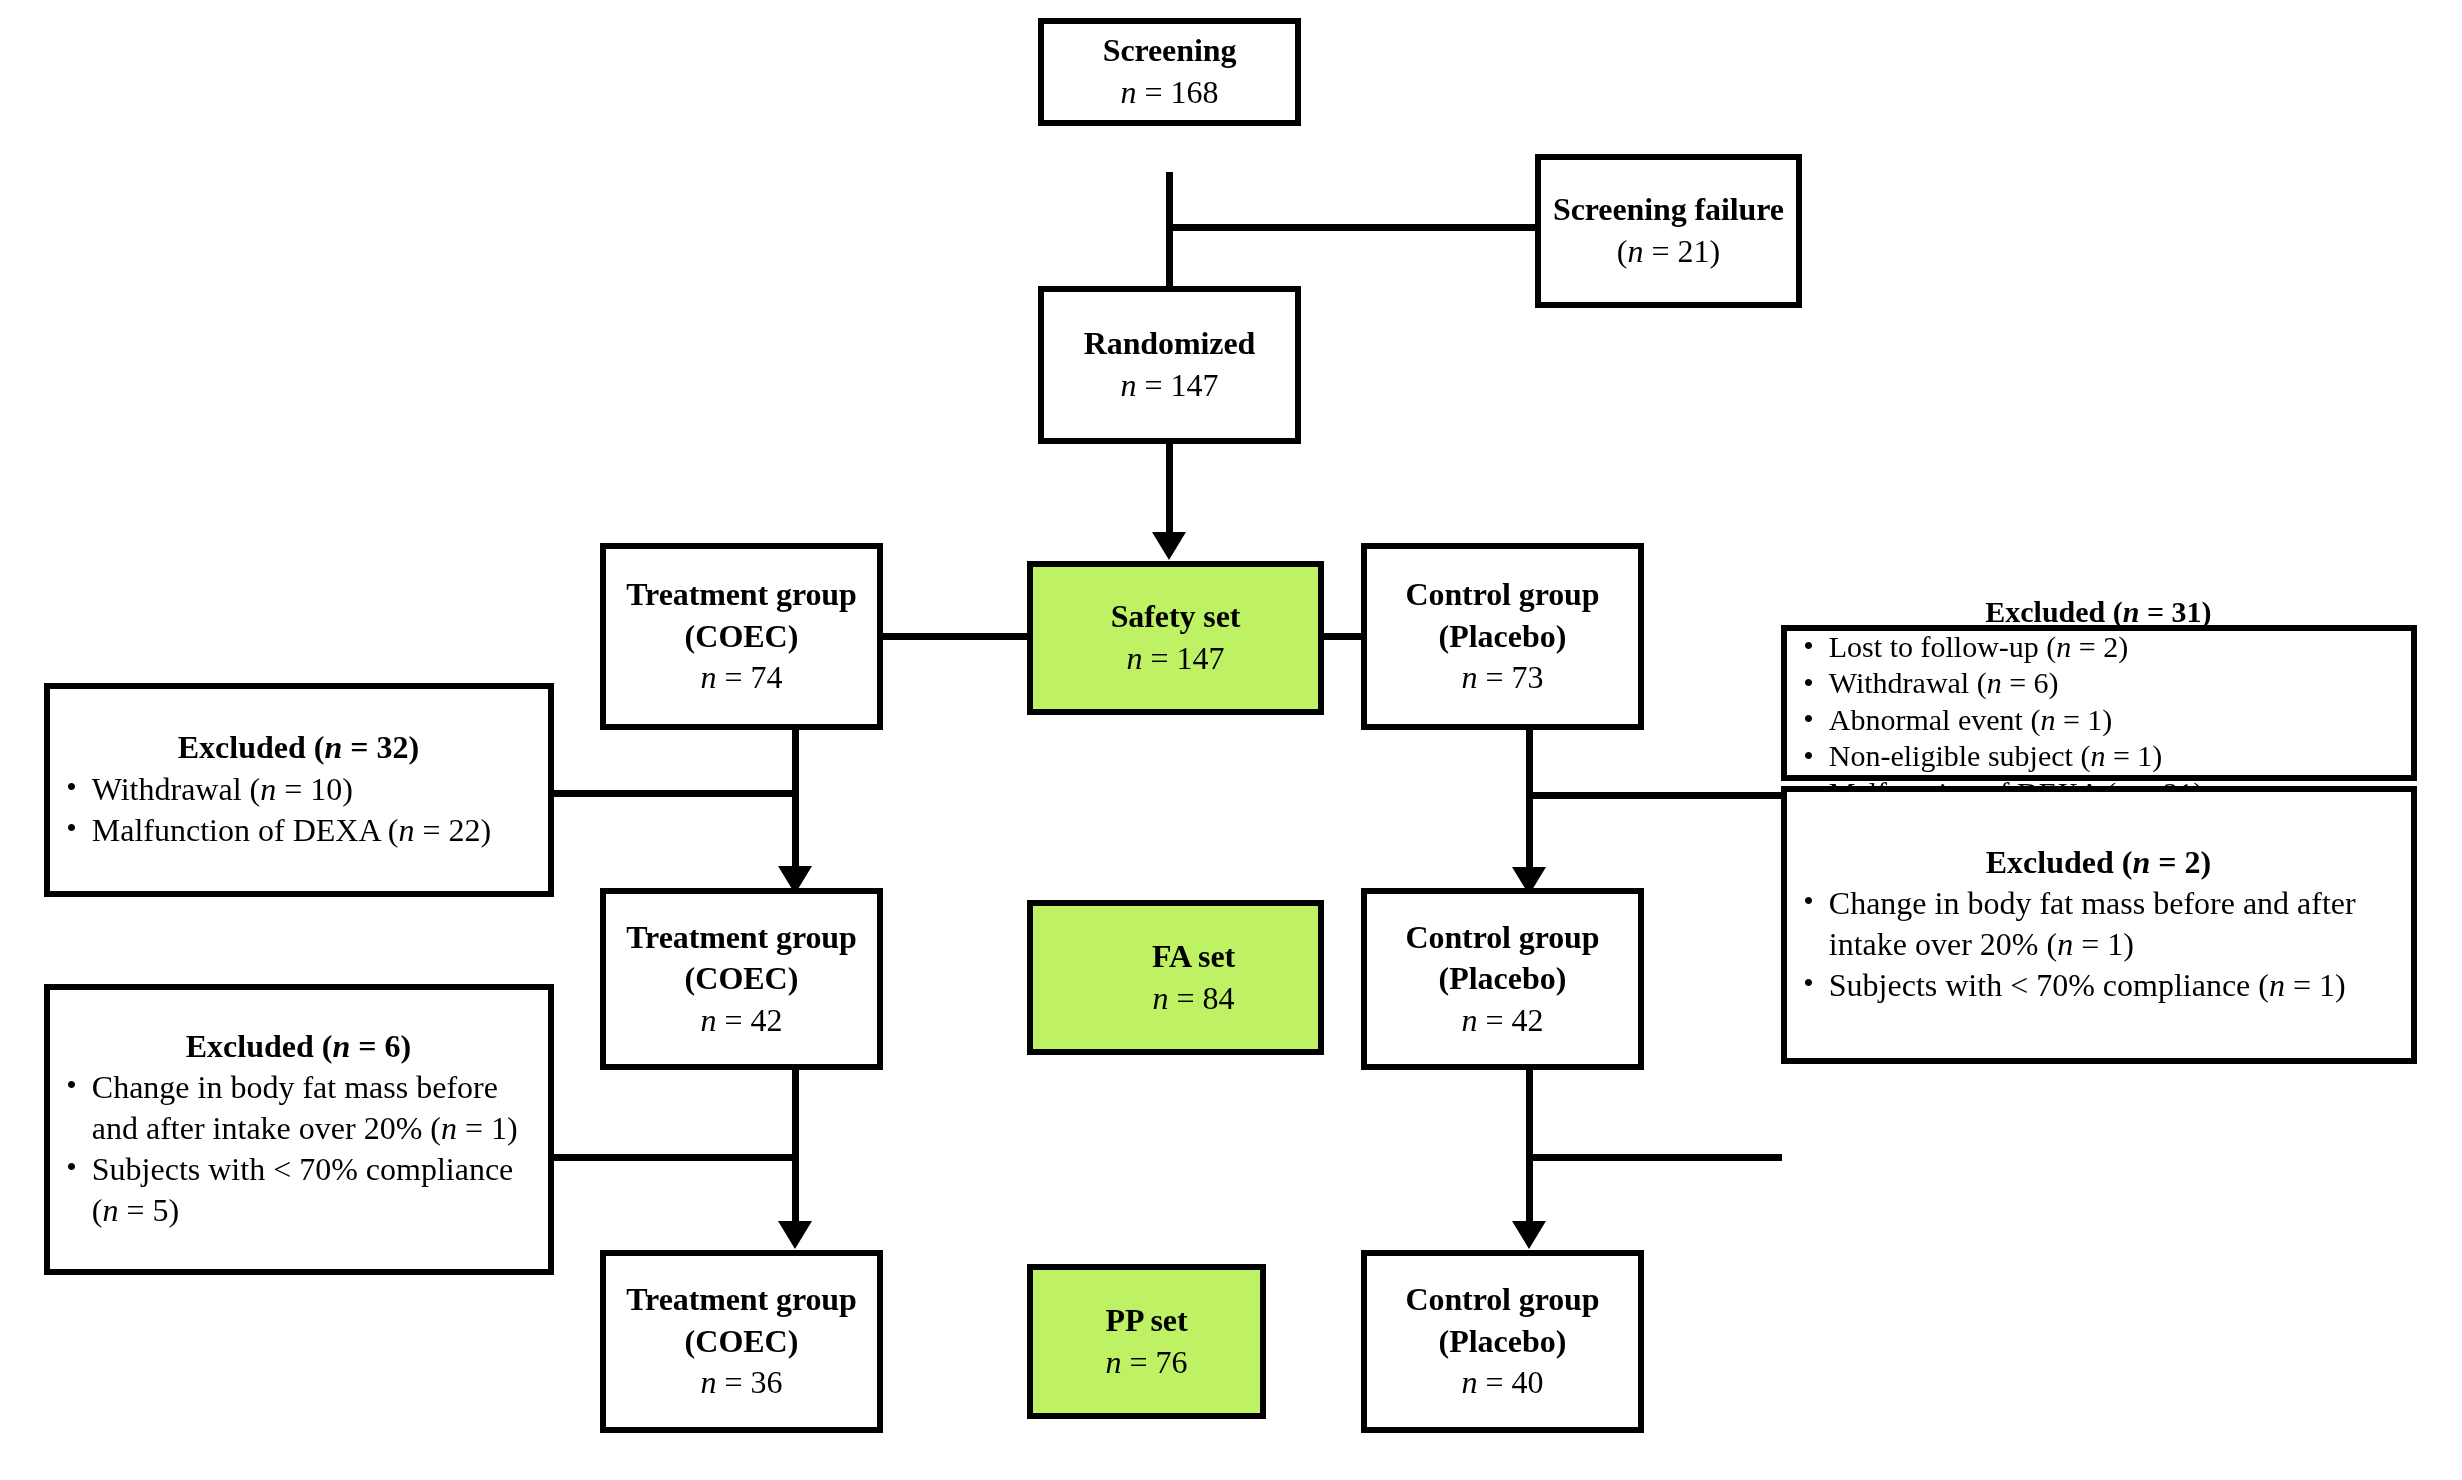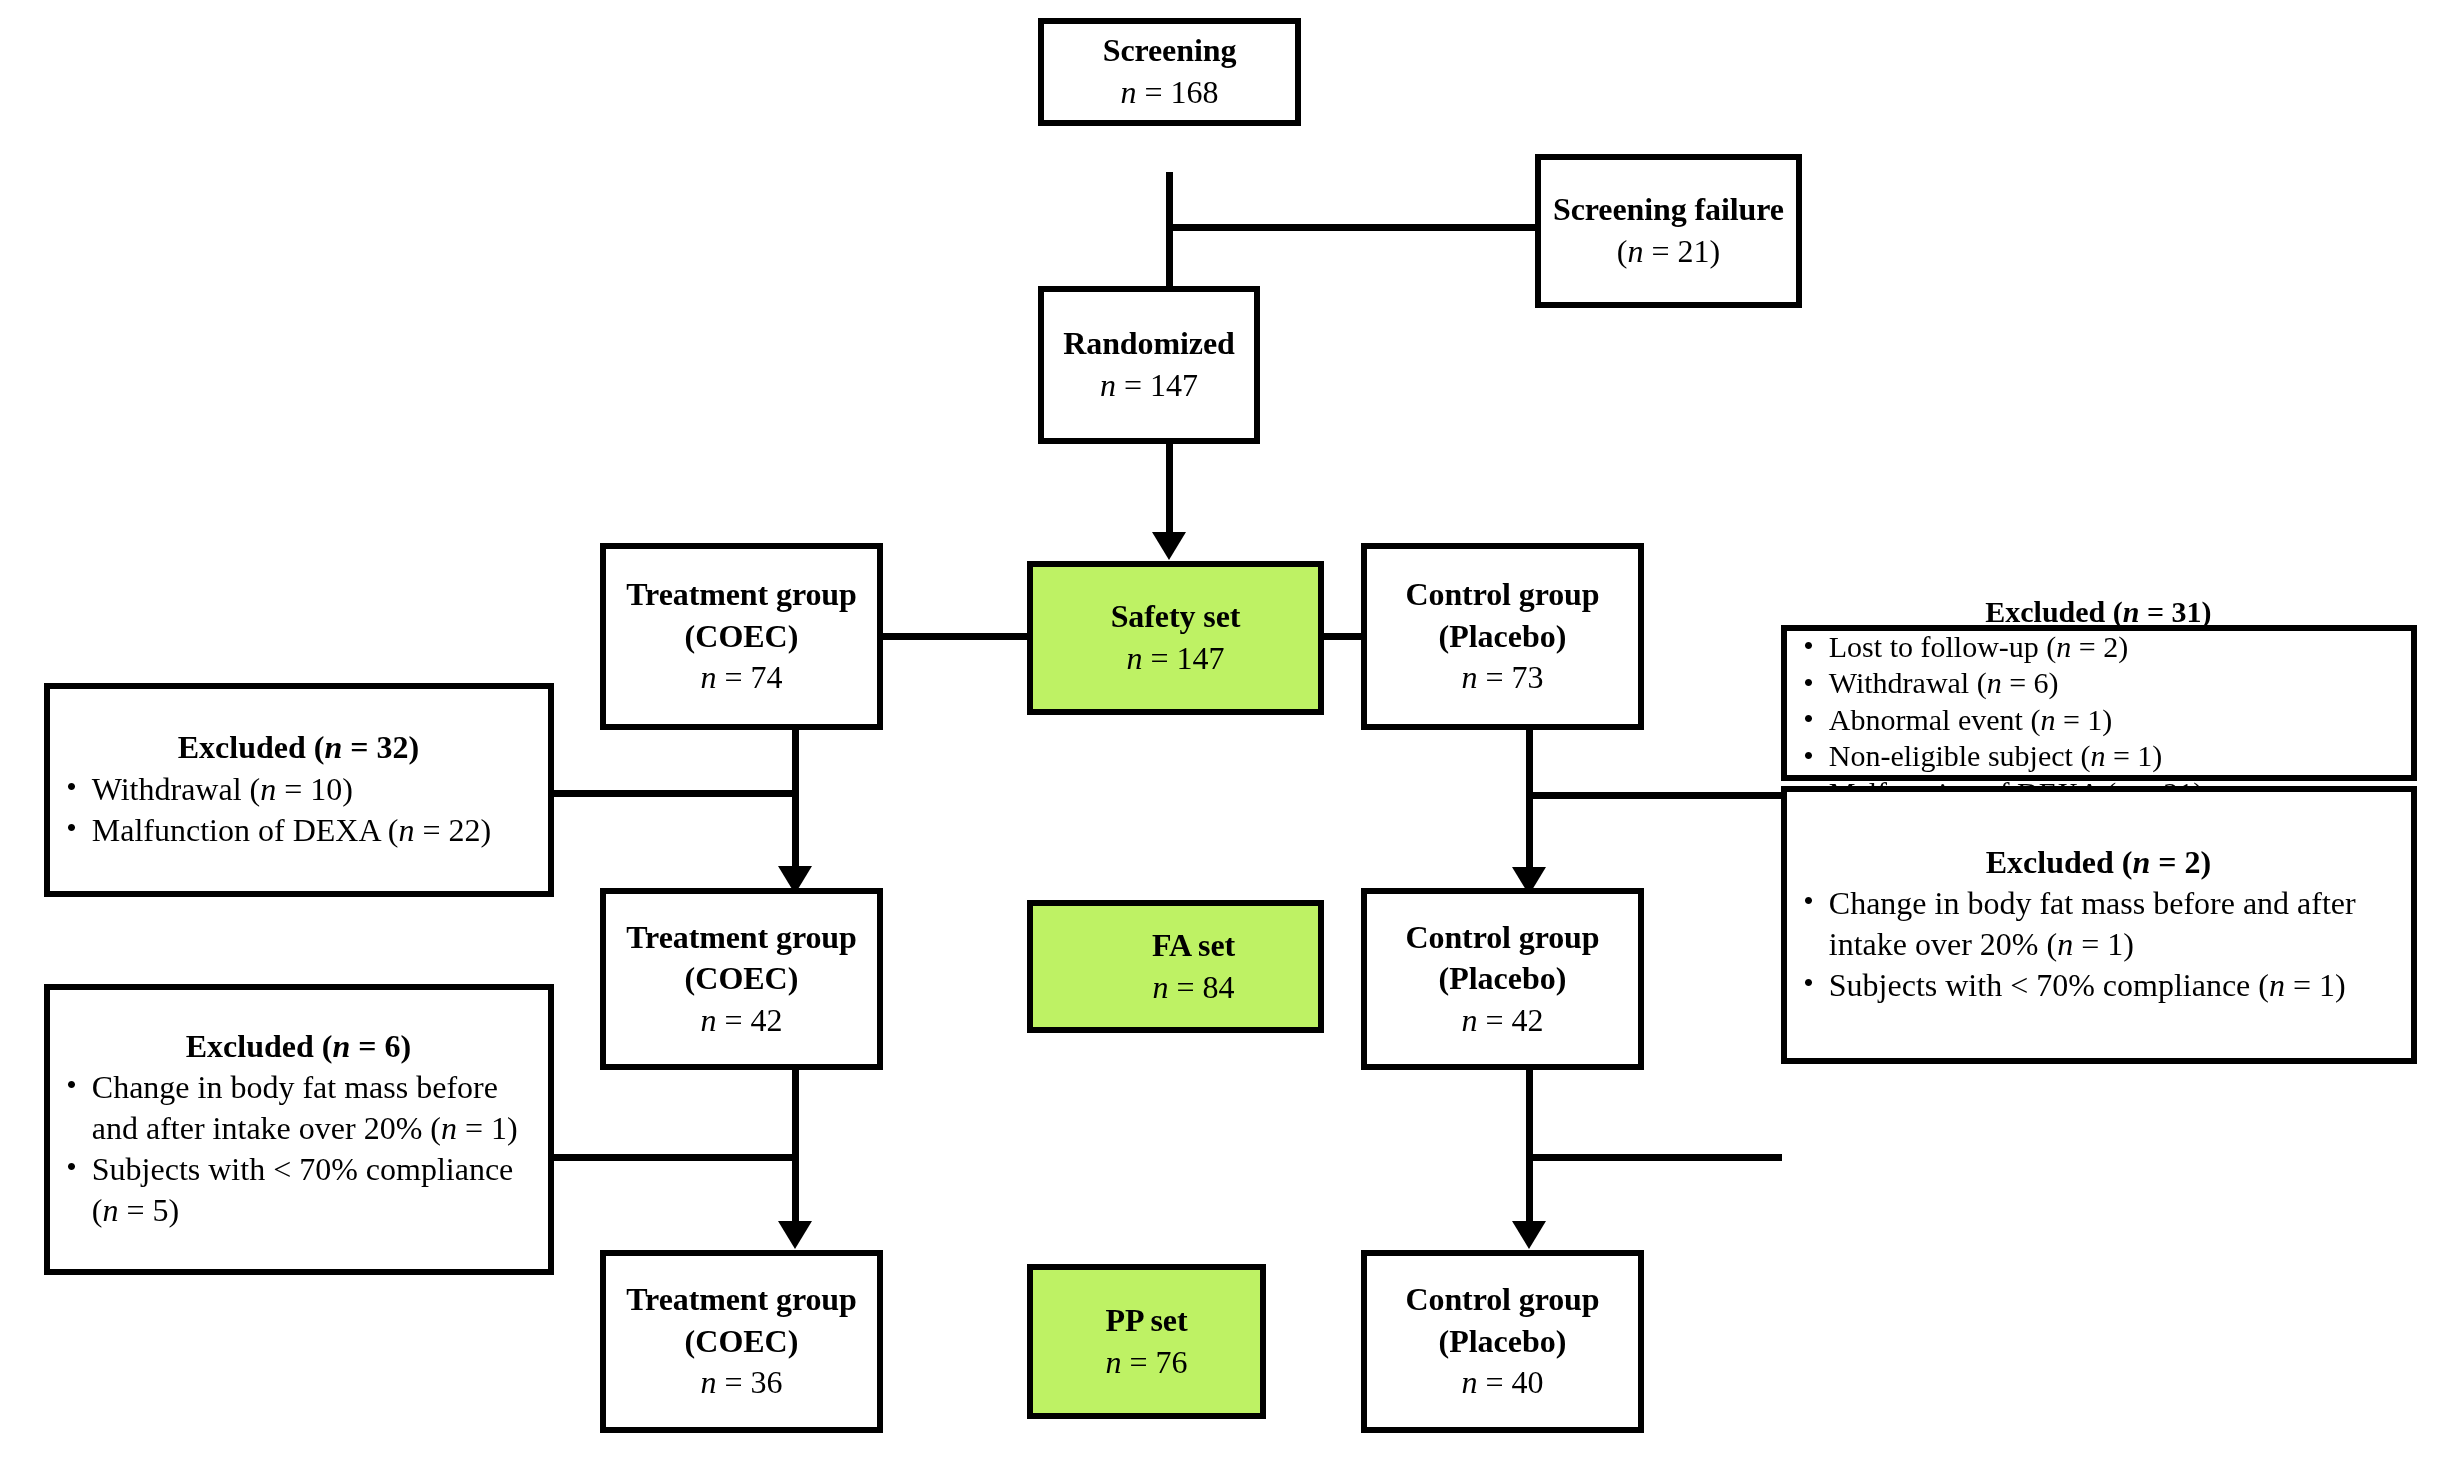--- a/index.html
+++ b/index.html
@@ -148,21 +148,21 @@
   <div class="box" style="left:1038px; top:18px; width:263px; height:108px;">
     <div class="ttl">Screening</div>
     <div class="num"><i>n</i> = 168</div>
   </div>
 
   <div class="box" style="left:1535px; top:154px; width:267px; height:154px;text-align:right;">
     <div class="ttl">Screening failure</div>
     <div class="num">(<i>n</i> = 21)</div>
   </div>
 
-  <div class="box" style="left:1038px; top:286px; width:222px; height:158px;">
+  <div class="box" style="left:1038px; top:286px; width:263px; height:158px;">
     <div class="ttl">Randomized</div>
     <div class="num"><i>n</i> = 147</div>
   </div>
 
   <div class="box" style="left:600px; top:543px; width:283px; height:187px;">
     <div class="ttl">Treatment group</div>
     <div class="ttl2">(COEC)</div>
     <div class="num"><i>n</i> = 74</div>
   </div>
 
@@ -176,21 +176,21 @@
     <div class="ttl2">(Placebo)</div>
     <div class="num"><i>n</i> = 73</div>
   </div>
 
   <div class="box" style="left:600px; top:888px; width:283px; height:182px;">
     <div class="ttl">Treatment group</div>
     <div class="ttl2">(COEC)</div>
     <div class="num"><i>n</i> = 42</div>
   </div>
 
-  <div class="box shaded" style="left:1027px; top:900px; width:297px; height:133px;padding-left:36px;">
+  <div class="box shaded" style="left:1027px; top:900px; width:297px; height:155px;padding-left:36px;">
     <div class="ttl">FA set</div>
     <div class="num"><i>n</i> = 84</div>
   </div>
 
   <div class="box" style="left:1361px; top:888px; width:283px; height:182px;">
     <div class="ttl">Control group</div>
     <div class="ttl2">(Placebo)</div>
     <div class="num"><i>n</i> = 42</div>
   </div>
 

